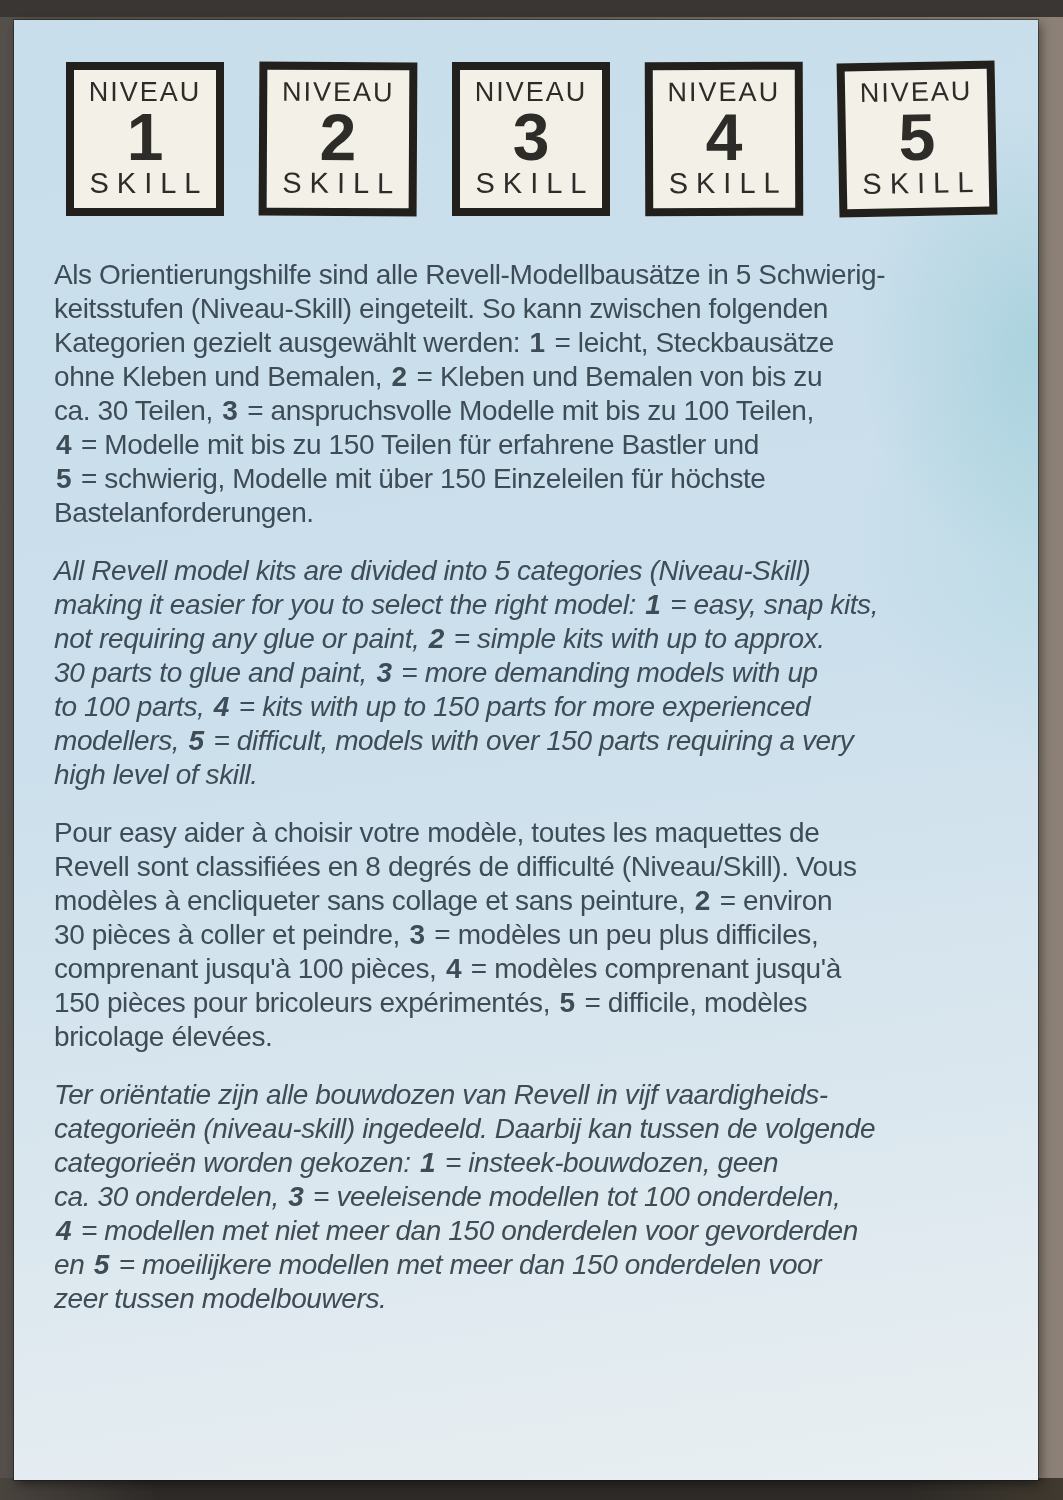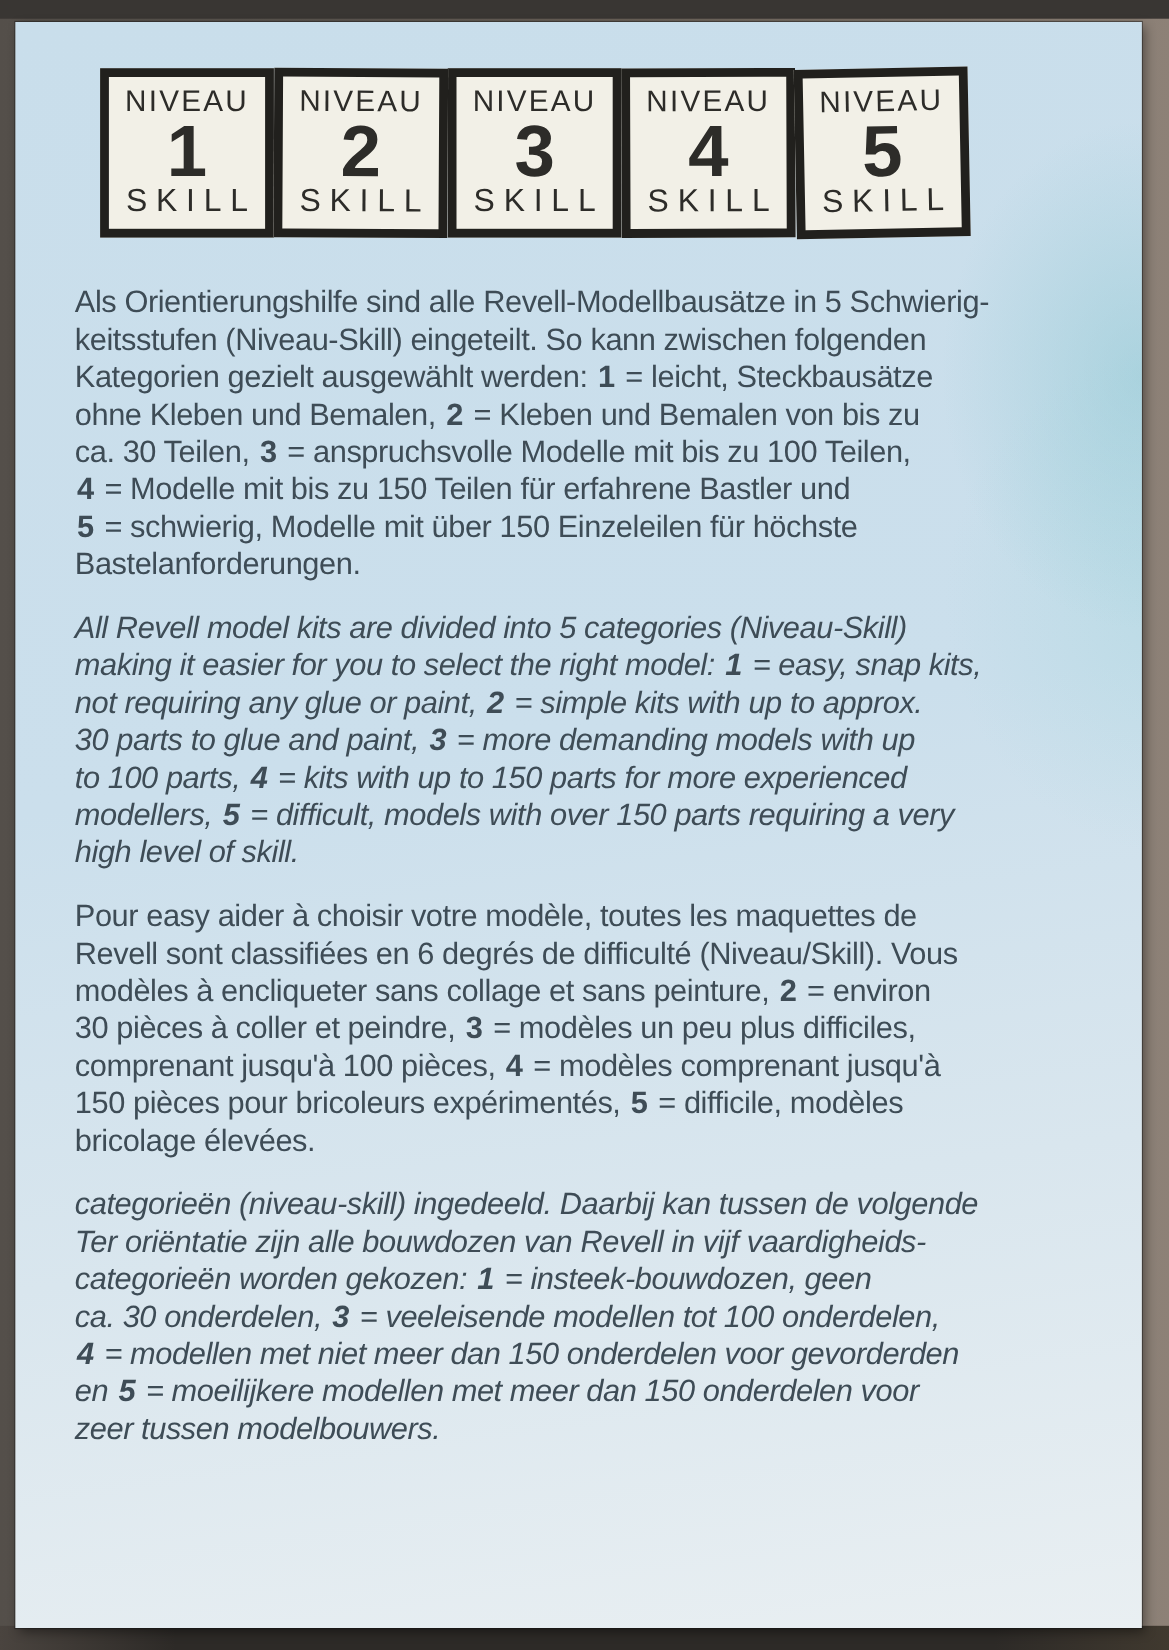--- a/index.html
+++ b/index.html
@@ -42,21 +42,22 @@
     background:
       radial-gradient(260px 330px ellipse at 100% 22%, rgba(132,196,206,0.45), rgba(132,196,206,0) 70%),
       radial-gradient(300px 330px ellipse at 103% 36%, rgba(150,210,215,0.30), rgba(150,210,215,0) 70%),
       linear-gradient(172deg, #c9deeb 0%, #cbdfec 45%, #d9e6ee 72%, #e9eff2 100%);
     box-shadow: 0 0 0 1px rgba(20,20,20,0.45), 3px 4px 10px rgba(0,0,0,0.45);
   }
 
   
   .badges-row {
     display: flex;
-    padding: 42px 0 0 77px;
+    gap: 35px;
+    padding: 42px 0 0 52px;
   }
   .badge {
     width: 158px;
     height: 154px;
     box-sizing: border-box;
     border: 8px solid #21201d;
     background: #f2f0e7;
     color: #2d2c29;
     display: flex;
     flex-direction: column;
@@ -82,21 +83,21 @@
   .badge .skill {
     font-size: 29px;
     letter-spacing: 8px;
     margin-right: -8px; 
     line-height: 1;
     font-weight: 400;
   }
 
   
   .text-block {
-    margin: 42px 0 0 54px;
+    margin: 42px 0 0 40px;
     color: #3e4c56;
   }
   .para {
     font-size: 28px;
     line-height: 34px;
     letter-spacing: -0.4px;
     margin: 0 0 24px 0;
     font-weight: 400;
   }
   .para.italic { font-style: italic; }
@@ -159,30 +160,30 @@
           <div class="line">All Revell model kits are divided into 5 categories  (Niveau-Skill)</div>
           <div class="line">making it easier for you to select the right model: <b class="num">1</b> = easy, snap kits,</div>
           <div class="line">not requiring any glue or paint, <b class="num">2</b> = simple kits with up to approx.</div>
           <div class="line">30 parts to glue and paint, <b class="num">3</b> = more demanding models with up</div>
           <div class="line">to 100 parts, <b class="num">4</b> = kits with up to 150 parts for more experienced</div>
           <div class="line">modellers, <b class="num">5</b> = difficult, models with over 150 parts requiring a very</div>
           <div class="line">high level of skill.</div>
         </div>
         <div class="para">
           <div class="line">Pour easy aider à choisir votre modèle, toutes les maquettes de</div>
-          <div class="line">Revell sont classifiées en 6 degrés de difficulté (Niveau/Skill). Vous</div>
+          <div class="line">Revell sont classifiées en 8 degrés de difficulté (Niveau/Skill). Vous</div>
           <div class="line">modèles à encliqueter sans collage et sans peinture, <b class="num">2</b> = environ</div>
           <div class="line">30 pièces à coller et peindre, <b class="num">3</b> = modèles un peu plus difficiles,</div>
           <div class="line">comprenant jusqu'à 100 pièces, <b class="num">4</b> = modèles comprenant jusqu'à</div>
           <div class="line">150 pièces pour bricoleurs expérimentés, <b class="num">5</b> = difficile, modèles</div>
           <div class="line">bricolage élevées.</div>
         </div>
         <div class="para italic">
+          <div class="line">Ter oriëntatie zijn alle bouwdozen van Revell in vijf vaardigheids-</div>
           <div class="line">categorieën (niveau-skill) ingedeeld. Daarbij kan tussen de volgende</div>
-          <div class="line">Ter oriëntatie zijn alle bouwdozen van Revell in vijf vaardigheids-</div>
           <div class="line">categorieën worden gekozen: <b class="num">1</b> = insteek-bouwdozen, geen</div>
           <div class="line">ca. 30 onderdelen, <b class="num">3</b> = veeleisende modellen tot 100 onderdelen,</div>
           <div class="line"><b class="num">4</b> = modellen met niet meer dan 150 onderdelen voor gevorderden</div>
           <div class="line">en <b class="num">5</b> = moeilijkere modellen met meer dan 150 onderdelen voor</div>
           <div class="line">zeer tussen modelbouwers.</div>
         </div>
       </div>
 
   </div>
 </div>

